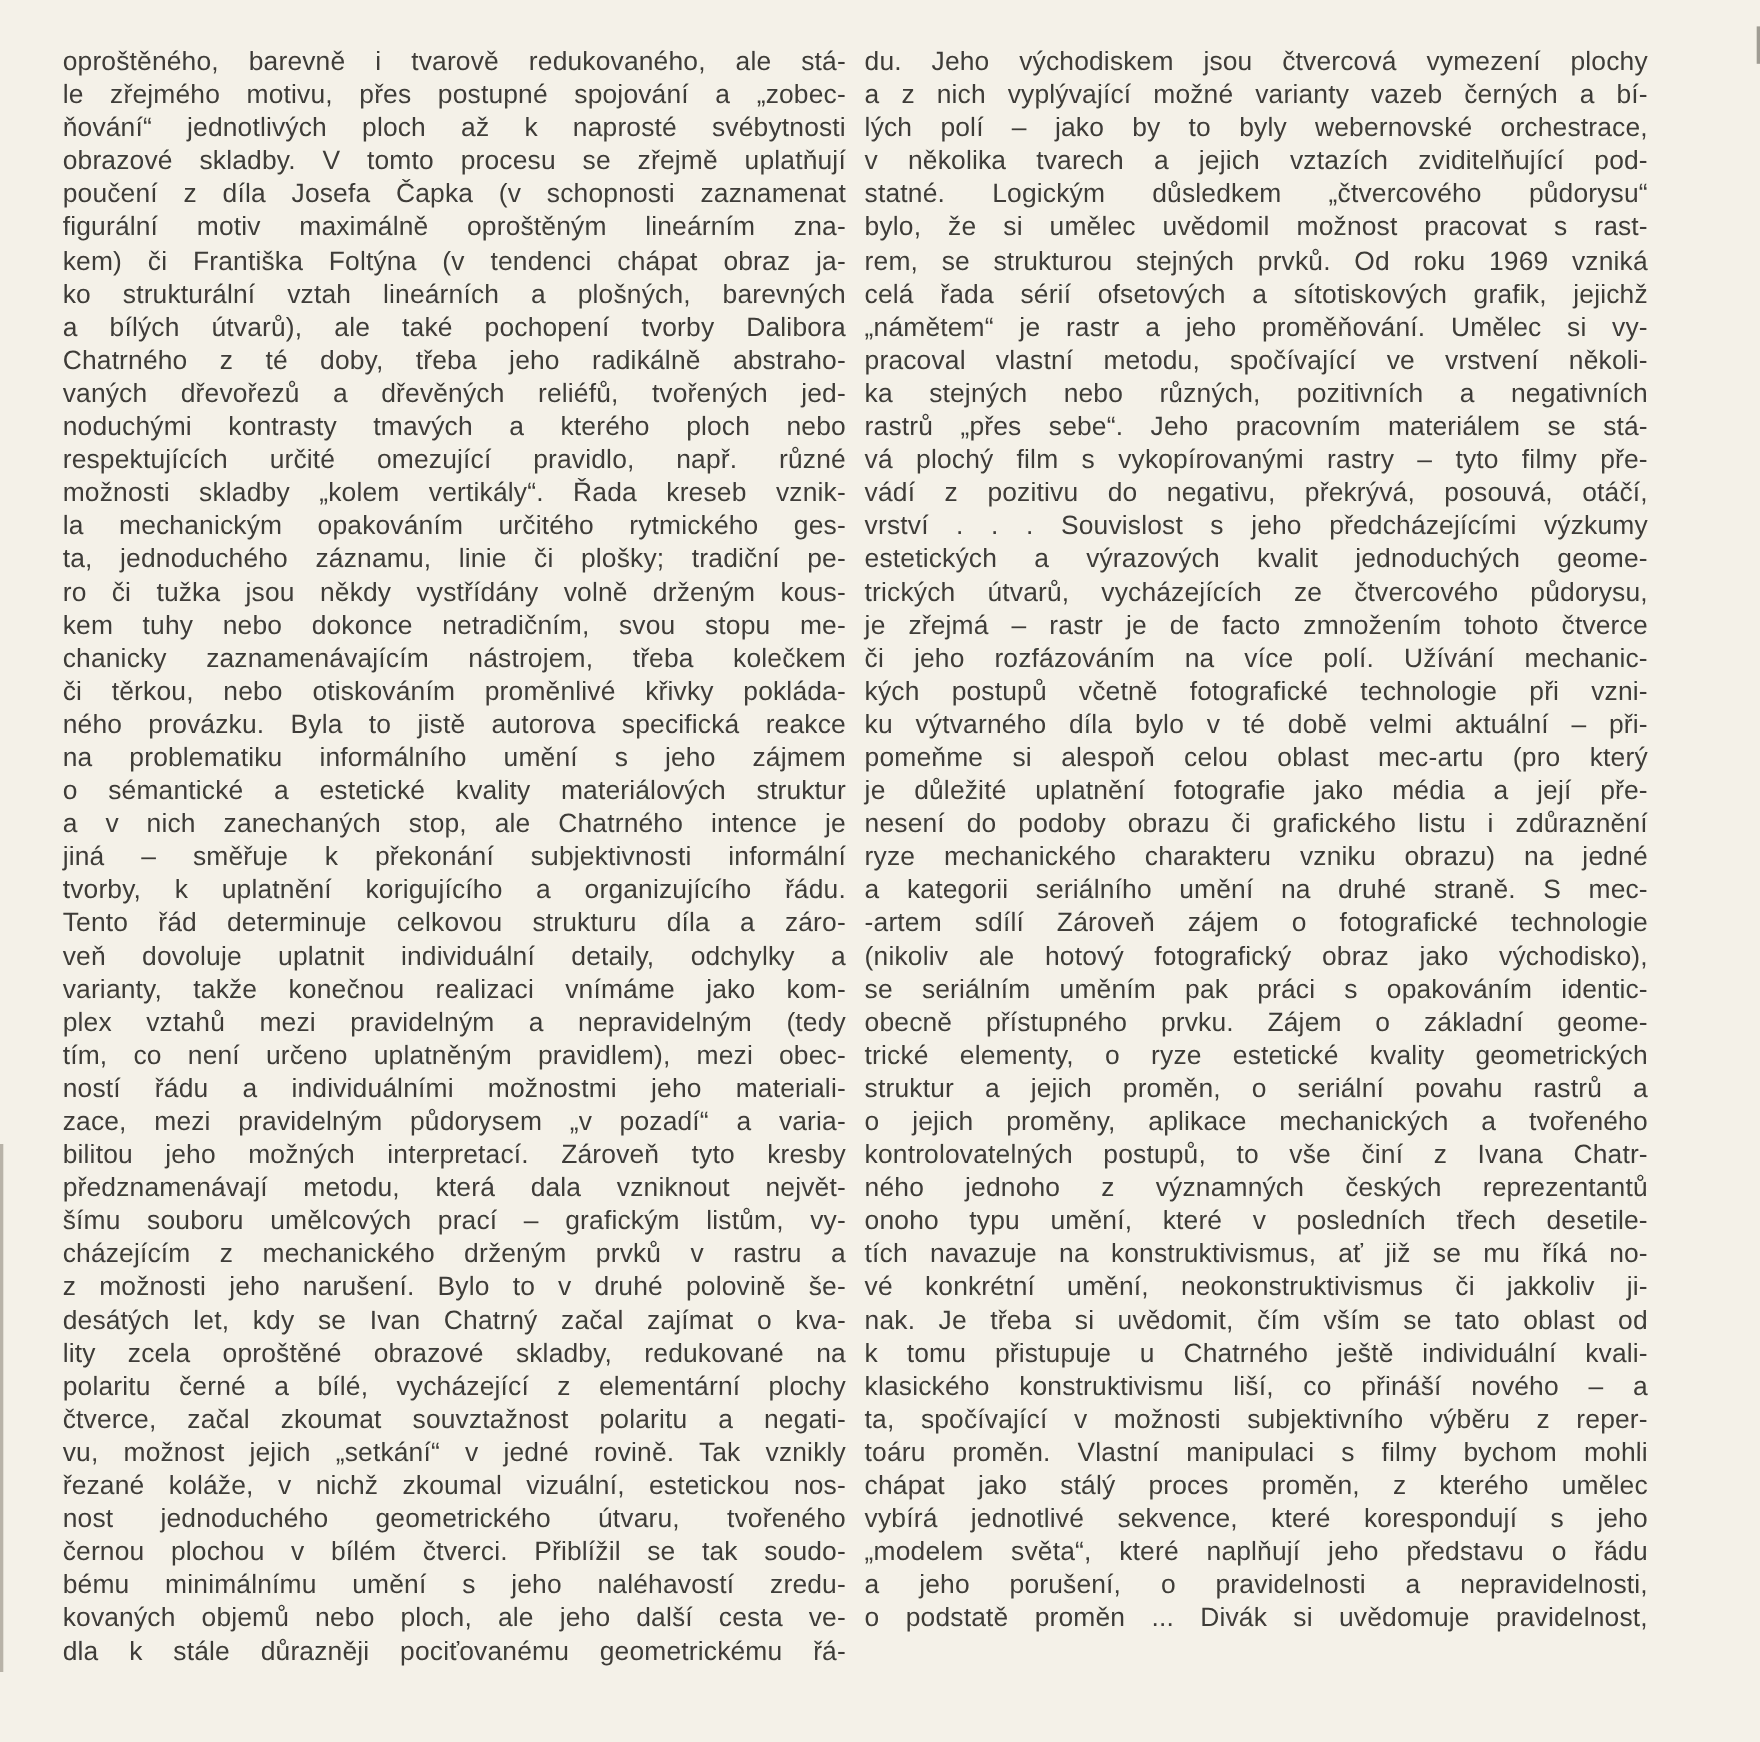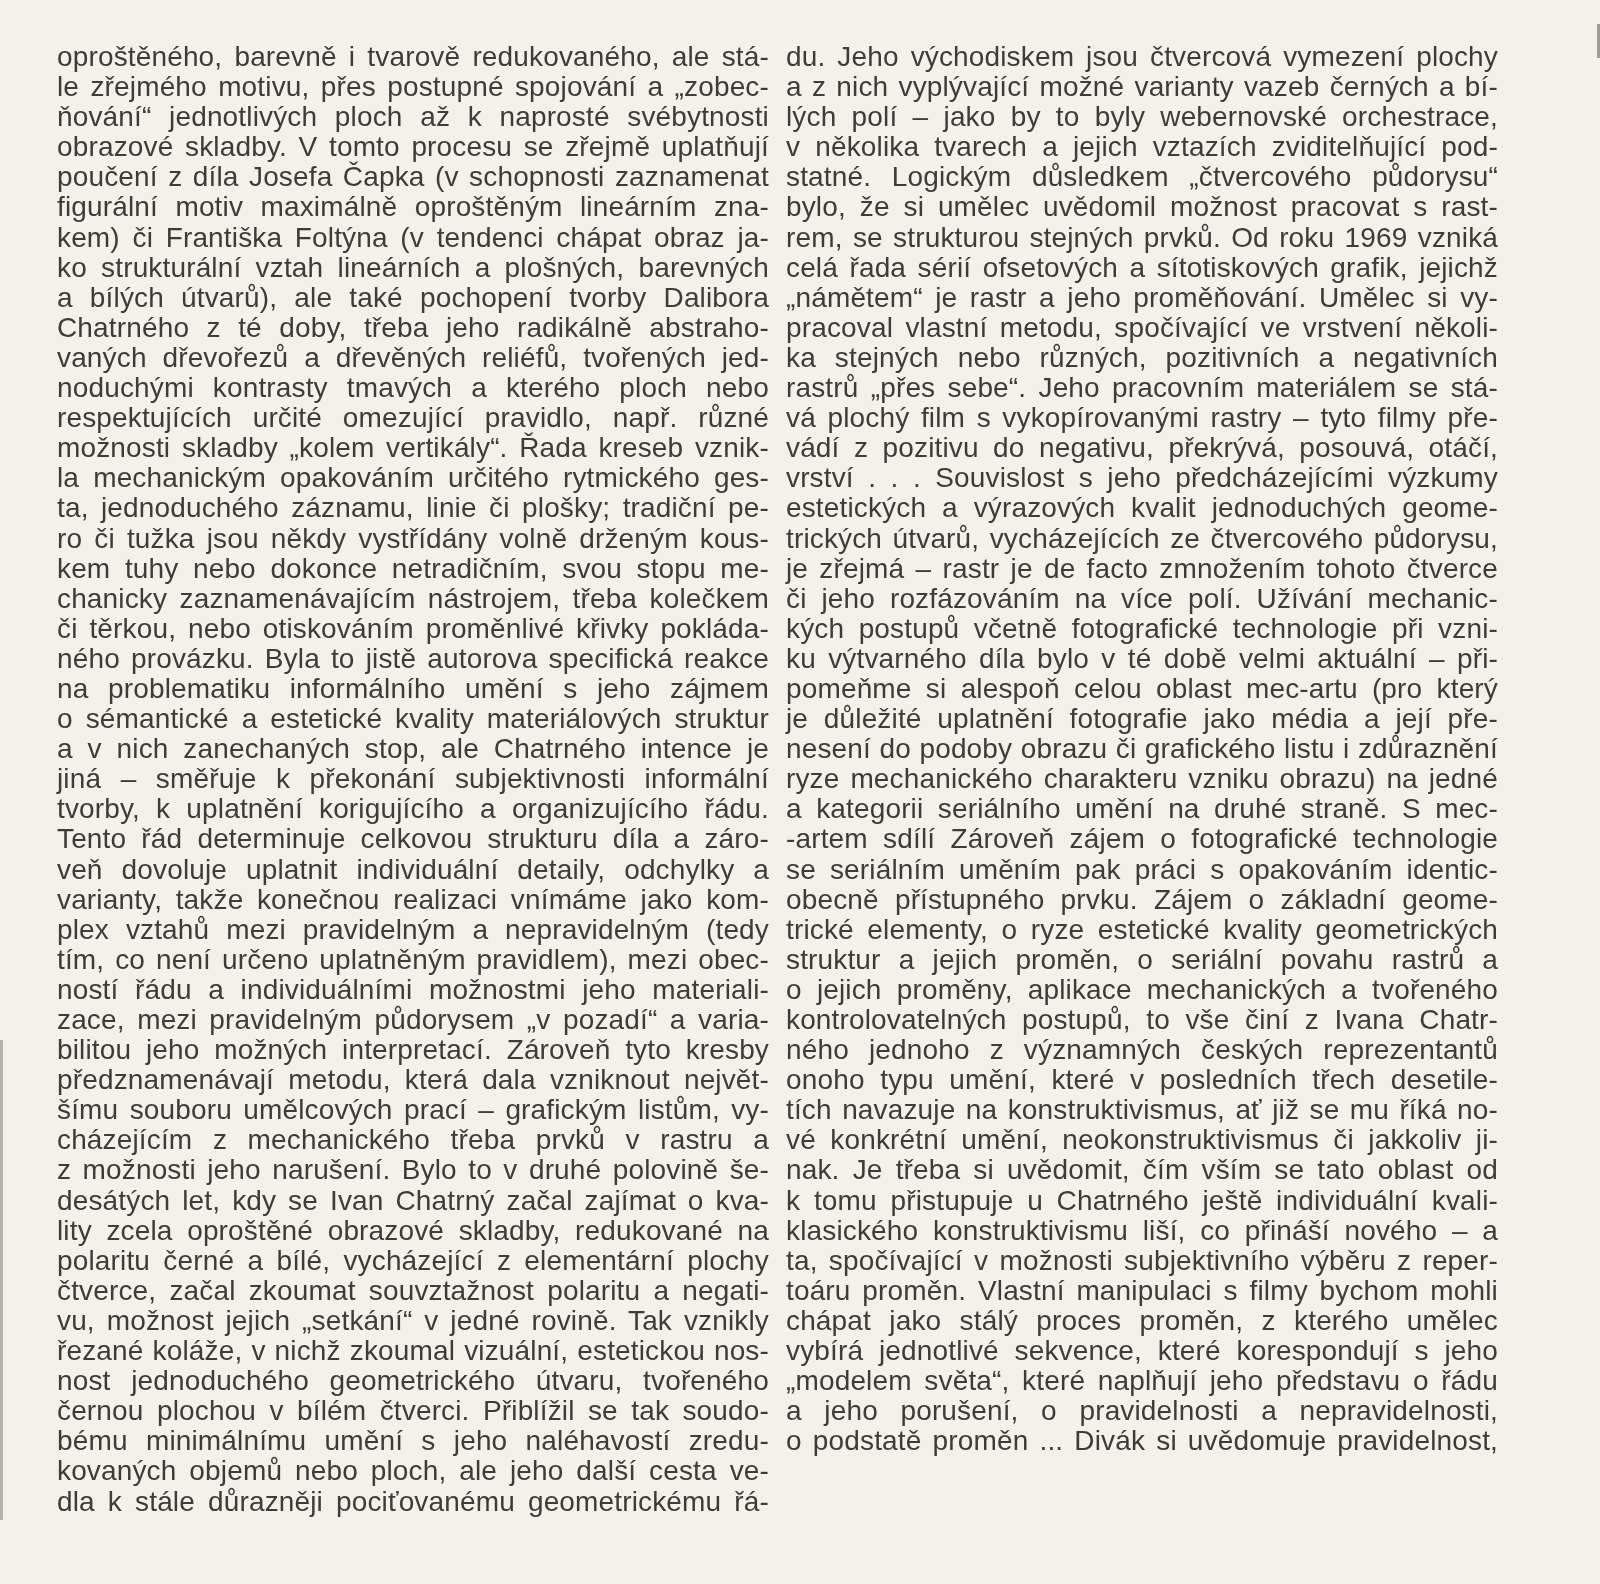--- a/index.html
+++ b/index.html
@@ -17,21 +17,21 @@
   .page {
     position: absolute;
     inset: 0;
     background: var(--bg, #f4f1e8);
   }
   .text-column {
     position: absolute;
     top: 42px;
     width: 712px;
     color: var(--fg, #3e3c38);
-    font-size: 28px;
+    font-size: 24px;
     line-height: 30.1px;
     letter-spacing: 0.15px;
   }
   .text-column.left  { left: 57px;  }
   .text-column.right { left: 786px; }
   .line {
     text-align: justify;
     text-align-last: justify;
     text-justify: inter-word;
     white-space: normal;
@@ -90,21 +90,21 @@
       <div class="line">Tento řád determinuje celkovou strukturu díla a záro-</div>
       <div class="line">veň dovoluje uplatnit individuální detaily, odchylky a</div>
       <div class="line">varianty, takže konečnou realizaci vnímáme jako kom-</div>
       <div class="line">plex vztahů mezi pravidelným a nepravidelným (tedy</div>
       <div class="line">tím, co není určeno uplatněným pravidlem), mezi obec-</div>
       <div class="line">ností řádu a individuálními možnostmi jeho materiali-</div>
       <div class="line">zace, mezi pravidelným půdorysem „v pozadí“ a varia-</div>
       <div class="line">bilitou jeho možných interpretací. Zároveň tyto kresby</div>
       <div class="line">předznamenávají metodu, která dala vzniknout největ-</div>
       <div class="line">šímu souboru umělcových prací – grafickým listům, vy-</div>
-      <div class="line">cházejícím z mechanického třeba prvků v rastru a</div>
+      <div class="line">cházejícím z mechanického drženým prvků v rastru a</div>
       <div class="line">z možnosti jeho narušení. Bylo to v druhé polovině še-</div>
       <div class="line">desátých let, kdy se Ivan Chatrný začal zajímat o kva-</div>
       <div class="line">lity zcela oproštěné obrazové skladby, redukované na</div>
       <div class="line">polaritu černé a bílé, vycházející z elementární plochy</div>
       <div class="line">čtverce, začal zkoumat souvztažnost polaritu a negati-</div>
       <div class="line">vu, možnost jejich „setkání“ v jedné rovině. Tak vznikly</div>
       <div class="line">řezané koláže, v nichž zkoumal vizuální, estetickou nos-</div>
       <div class="line">nost jednoduchého geometrického útvaru, tvořeného</div>
       <div class="line">černou plochou v bílém čtverci. Přiblížil se tak soudo-</div>
       <div class="line">bému minimálnímu umění s jeho naléhavostí zredu-</div>
@@ -132,20 +132,21 @@
       <div class="line">je zřejmá – rastr je de facto zmnožením tohoto čtverce</div>
       <div class="line">či jeho rozfázováním na více polí. Užívání mechanic-</div>
       <div class="line">kých postupů včetně fotografické technologie při vzni-</div>
       <div class="line">ku výtvarného díla bylo v té době velmi aktuální – při-</div>
       <div class="line">pomeňme si alespoň celou oblast mec-artu (pro který</div>
       <div class="line">je důležité uplatnění fotografie jako média a její pře-</div>
       <div class="line">nesení do podoby obrazu či grafického listu i zdůraznění</div>
       <div class="line">ryze mechanického charakteru vzniku obrazu) na jedné</div>
       <div class="line">a kategorii seriálního umění na druhé straně. S mec-</div>
       <div class="line">-artem sdílí Zároveň zájem o fotografické technologie</div>
+      <div class="line">(nikoliv ale hotový fotografický obraz jako východisko),</div>
       <div class="line">se seriálním uměním pak práci s opakováním identic-</div>
       <div class="line">obecně přístupného prvku. Zájem o základní geome-</div>
       <div class="line">trické elementy, o ryze estetické kvality geometrických</div>
       <div class="line">struktur a jejich proměn, o seriální povahu rastrů a</div>
       <div class="line">o jejich proměny, aplikace mechanických a tvořeného</div>
       <div class="line">kontrolovatelných postupů, to vše činí z Ivana Chatr-</div>
       <div class="line">ného jednoho z významných českých reprezentantů</div>
       <div class="line">onoho typu umění, které v posledních třech desetile-</div>
       <div class="line">tích navazuje na konstruktivismus, ať již se mu říká no-</div>
       <div class="line">vé konkrétní umění, neokonstruktivismus či jakkoliv ji-</div>

